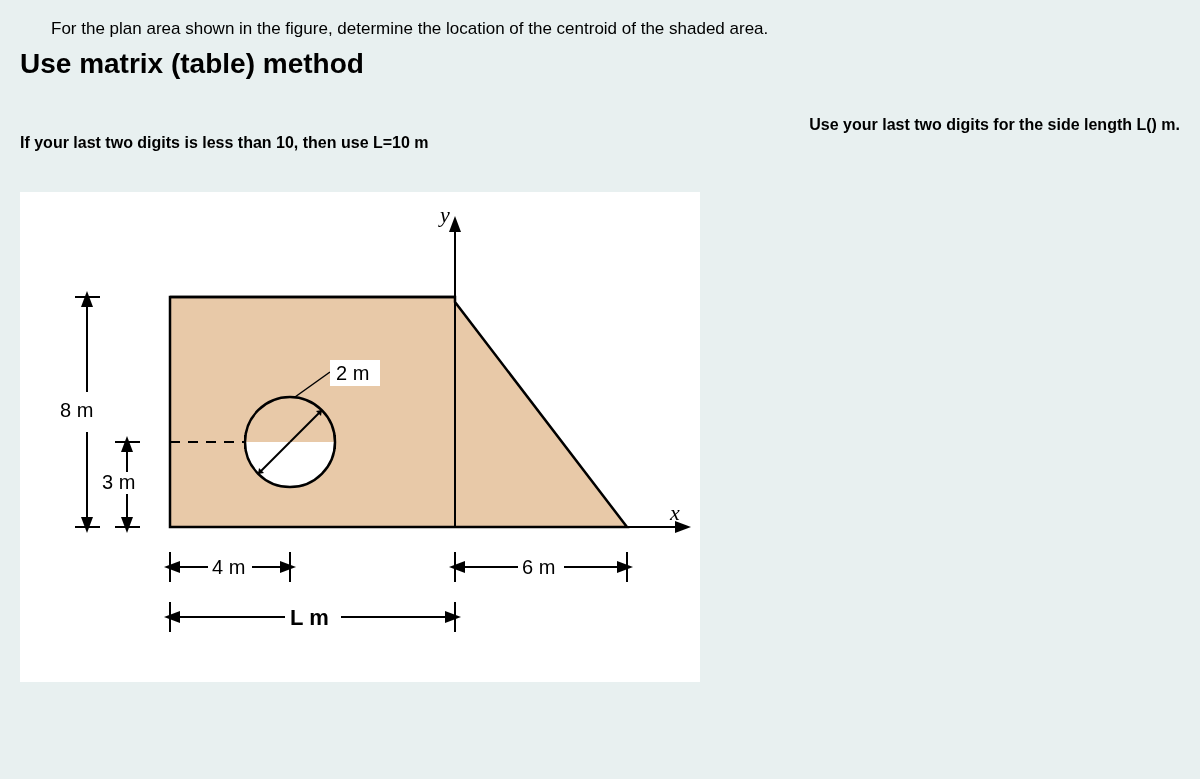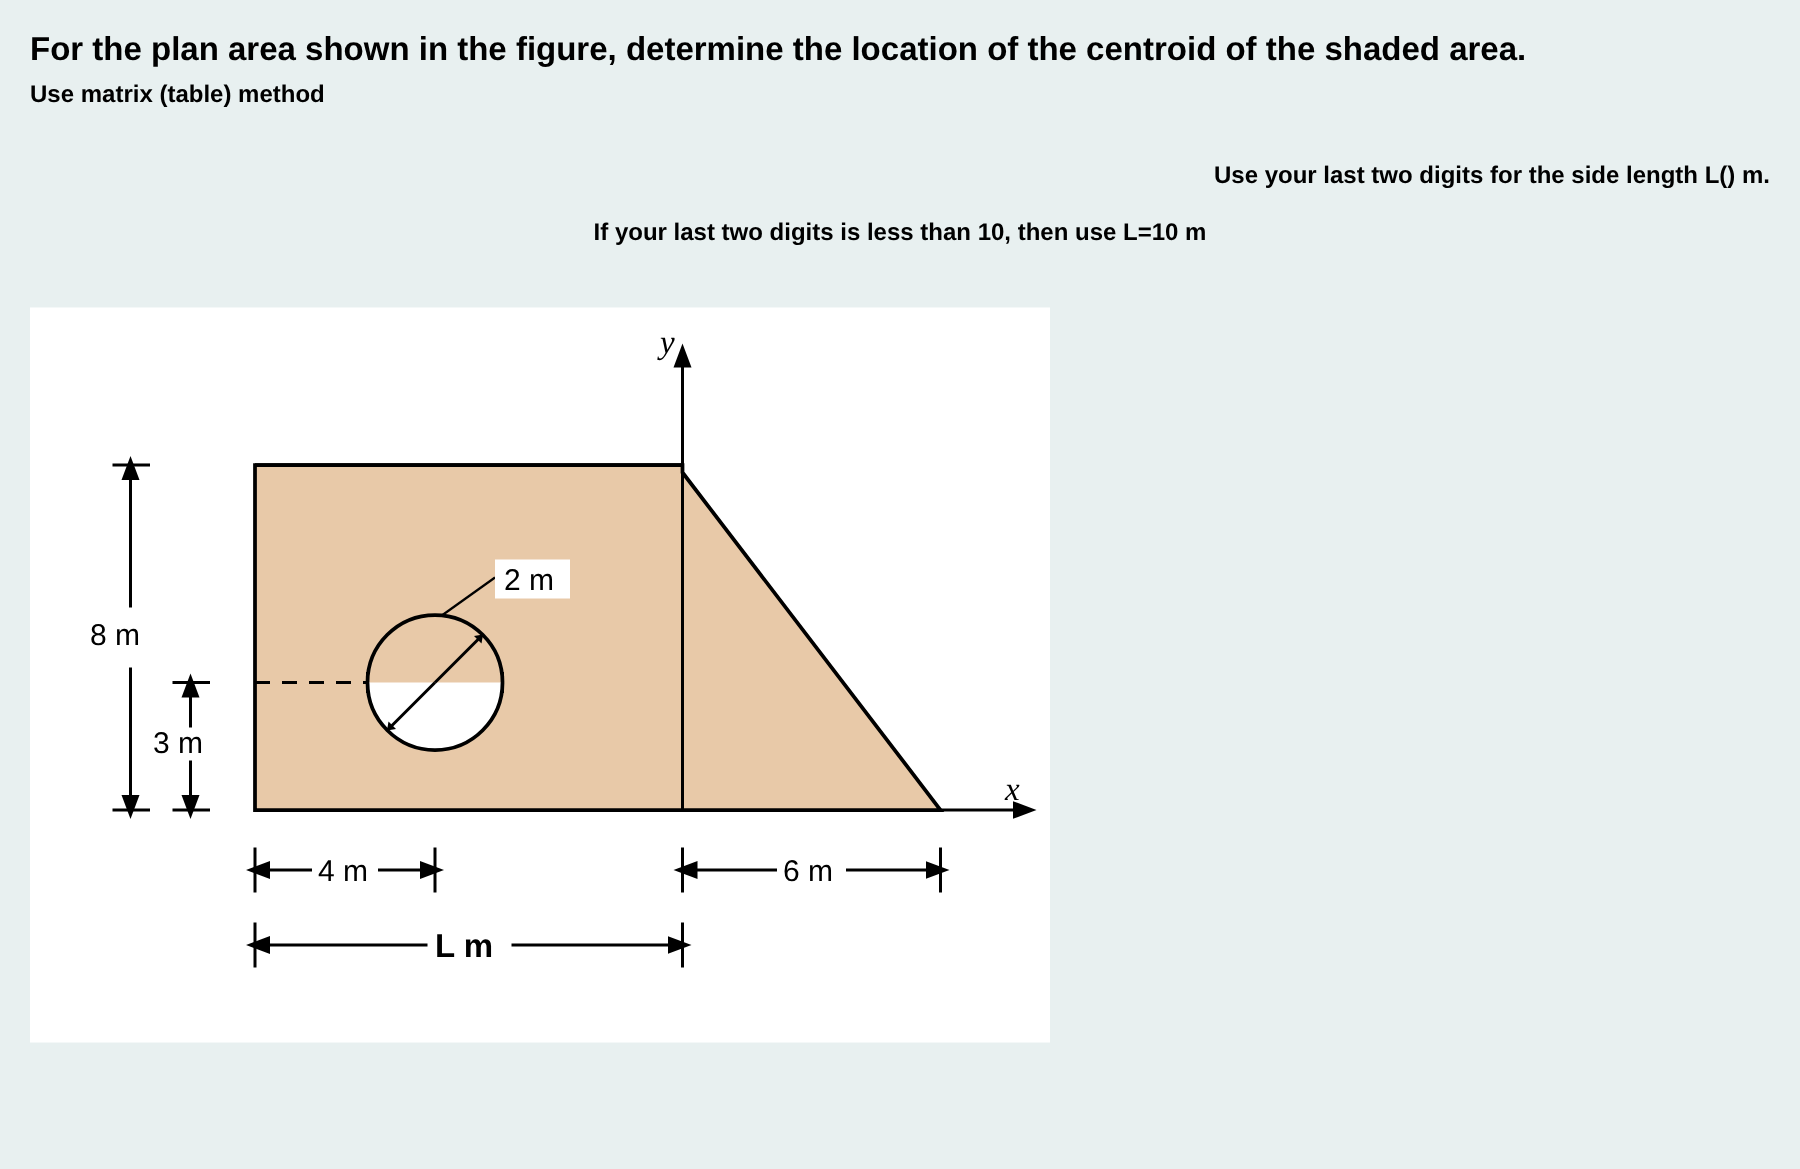--- a/index.html
+++ b/index.html
@@ -4,24 +4,24 @@
 <style>
   * { box-sizing: border-box; margin: 0; padding: 0; }
   body {
     background: #e8f0f0;
     font-family: Arial, Helvetica, sans-serif;
     width: 1200px;
     height: 779px;
     padding: 16px 20px;
     color: #000;
   }
-  .problem-text { font-size: 22px; font-weight: bold; line-height: 1.5; }
-  .method-heading { font-size: 16px; font-weight: bold; margin-top: 6px; }
+  .problem-text { font-size: 17px; font-weight: normal; line-height: 1.5; margin-left: 31px; }
+  .method-heading { font-size: 28px; font-weight: bold; margin-top: 6px; }
   .instruction-1 { font-size: 16px; font-weight: bold; margin-top: 36px; text-align: right; }
-  .instruction-2 { font-size: 16px; font-weight: bold; margin-top: 20px; text-align: center; }
+  .instruction-2 { font-size: 16px; font-weight: bold; margin-top: 0; }
   .figure-container {
     background: #fff;
     width: 680px;
     height: 490px;
     margin-top: 40px;
     position: relative;
   }
   svg { display: block; }
 </style>
 </head>

